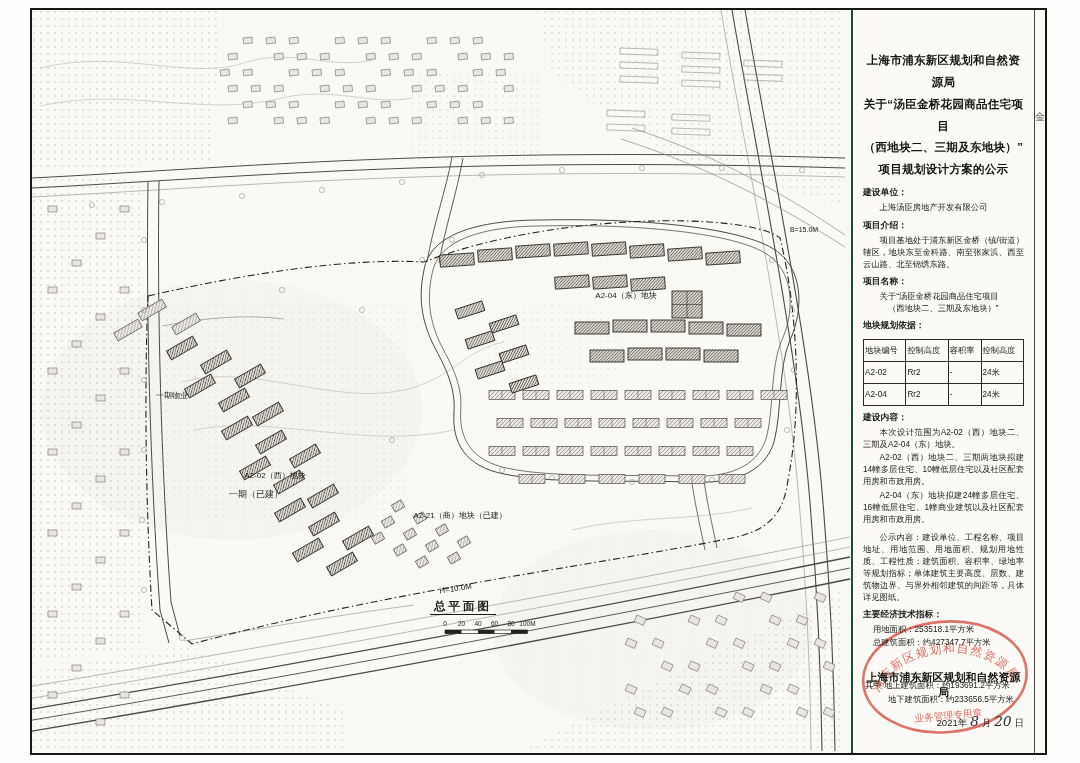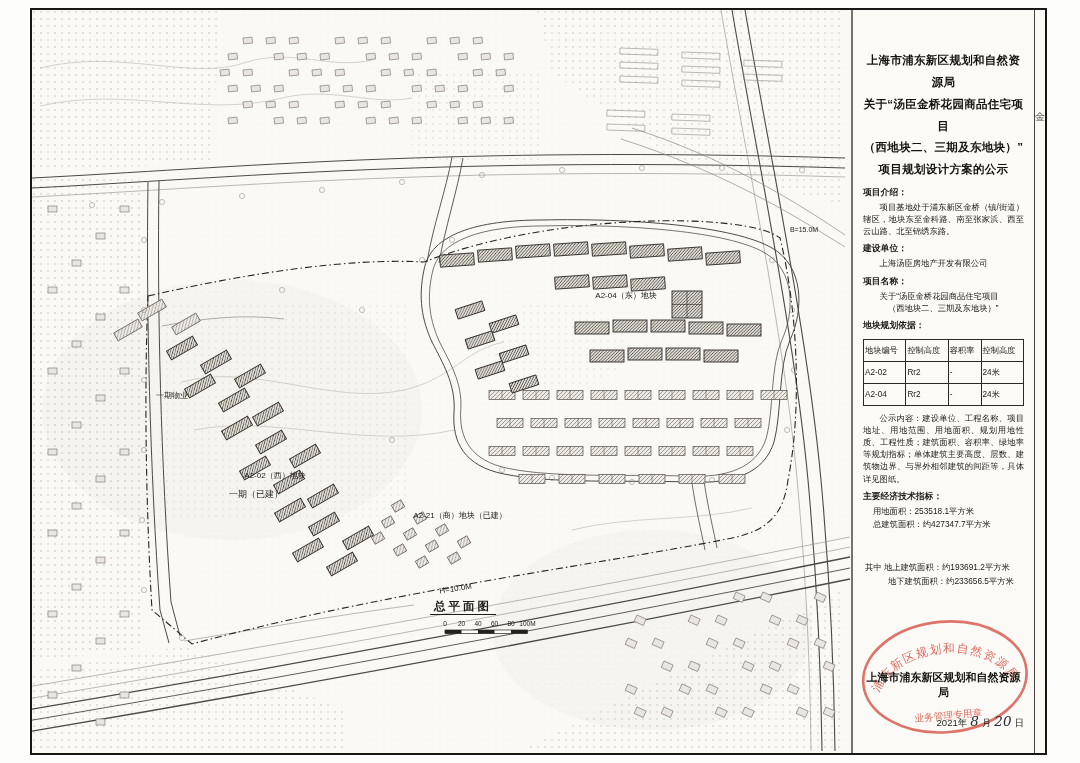--- a/index.html
+++ b/index.html
@@ -12,21 +12,21 @@
   .sheet{
     position:absolute;left:30px;top:8px;width:1013px;height:743px;
     border:2px solid #181715;background:#faf9f4;box-sizing:content-box;
   }
   .map-wrap{position:absolute;left:0;top:0;width:819px;height:743px;overflow:hidden;}
   .map-wrap svg{display:block;}
 
   
   .panel{
     position:absolute;left:819px;top:0;width:184px;height:743px;box-sizing:border-box;
-    border-left:2px solid #737373;border-right:1px solid #45433f;
+    border-left:2px solid #14532d;border-right:1px solid #45433f;
     background:#fbfaf6;padding:0 10px;overflow:hidden;
   }
   .p-title{margin-top:40px;font-weight:bold;font-size:11.5px;line-height:1.9;
     text-align:center;color:#14130f;letter-spacing:.3px;}
   .sec{margin-top:6px;font-size:8.3px;color:#1c1b18;}
   .sec .lbl{display:block;font-weight:bold;font-size:8.8px;margin-bottom:2px;}
   .para{line-height:1.45;text-indent:2em;margin:1px 0;text-align:justify;}
   .para.noind{text-indent:0;}
   .cline{text-indent:2em;line-height:1.5;}
   table.spec{width:100%;border-collapse:collapse;margin-top:7px;font-size:8.2px;
@@ -461,27 +461,27 @@
 
   <div class="panel">
     <div class="p-title">
       <div>上海市浦东新区规划和自然资源局</div>
       <div>关于“汤臣金桥花园商品住宅项目</div>
       <div>（西地块二、三期及东地块）”</div>
       <div>项目规划设计方案的公示</div>
     </div>
 
     <div class="sec">
+      <span class="lbl">建设单位：</span>
+      <div class="cline">上海汤臣房地产开发有限公司</div>
+    </div>
+
+    <div class="sec">
       <span class="lbl">项目介绍：</span>
       <div class="para">项目基地处于浦东新区金桥（镇/街道）辖区，地块东至金科路、南至张家浜、西至云山路、北至锦绣东路。</div>
-    </div>
-
-    <div class="sec">
-      <span class="lbl">建设单位：</span>
-      <div class="cline">上海汤臣房地产开发有限公司</div>
     </div>
 
     <div class="sec">
       <span class="lbl">项目名称：</span>
       <div class="cline">关于“汤臣金桥花园商品住宅项目</div>
       <div class="cline" style="text-indent:3em">（西地块二、三期及东地块）”</div>
     </div>
 
     <div class="sec">
       <span class="lbl">地块规划依据：</span>
@@ -502,20 +502,26 @@
         <tr>
           <td>A2-04</td>
           <td>Rr2</td>
           <td>-</td>
           <td>24米</td>
         </tr>
       </tbody>
         </table>
     </div>
 
+    <div class="sec">
+      <span class="lbl">建设内容：</span>
+      <div class="para">本次设计范围为A2-02（西）地块二、三期及A2-04（东）地块。</div>
+      <div class="para">A2-02（西）地块二、三期两地块拟建14幢多层住宅、10幢低层住宅以及社区配套用房和市政用房。</div>
+      <div class="para">A2-04（东）地块拟建24幢多层住宅、16幢低层住宅、1幢商业建筑以及社区配套用房和市政用房。</div>
+    </div>
 
     <div class="sec">
       <div class="para">公示内容：建设单位、工程名称、项目地址、用地范围、用地面积、规划用地性质、工程性质；建筑面积、容积率、绿地率等规划指标；单体建筑主要高度、层数、建筑物边界、与界外相邻建筑的间距等，具体详见图纸。</div>
     </div>
 
     <div class="sec indic">
       <span class="lbl">主要经济技术指标：</span>
       <div class="row">用地面积：253518.1平方米</div>
       <div class="row">总建筑面积：约427347.7平方米</div>
       <div class="row mid">其中 地上建筑面积：约193691.2平方米</div>

